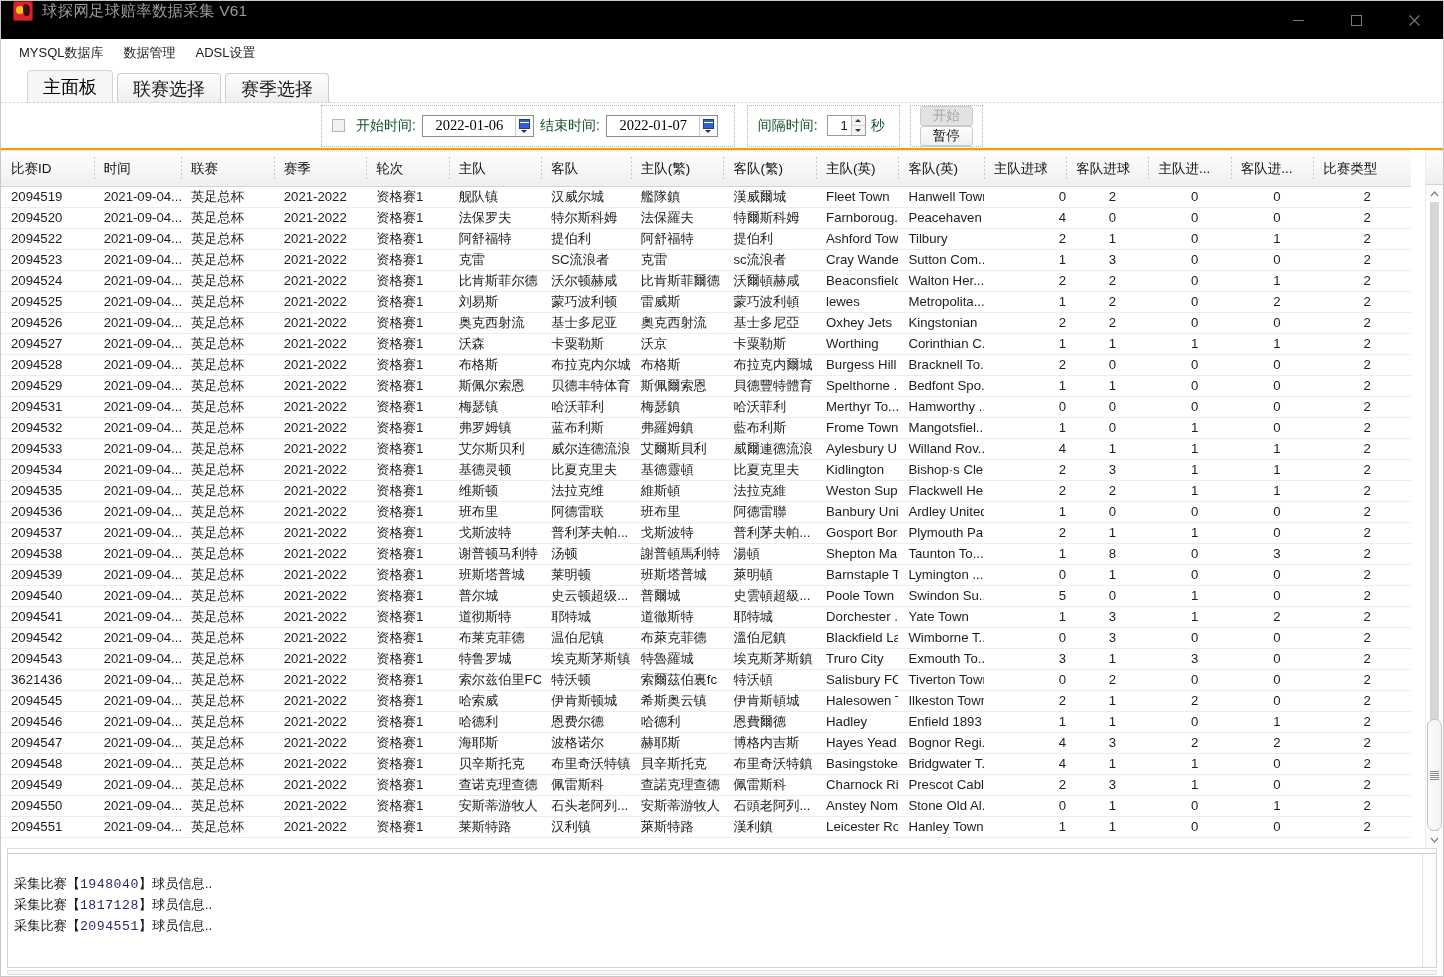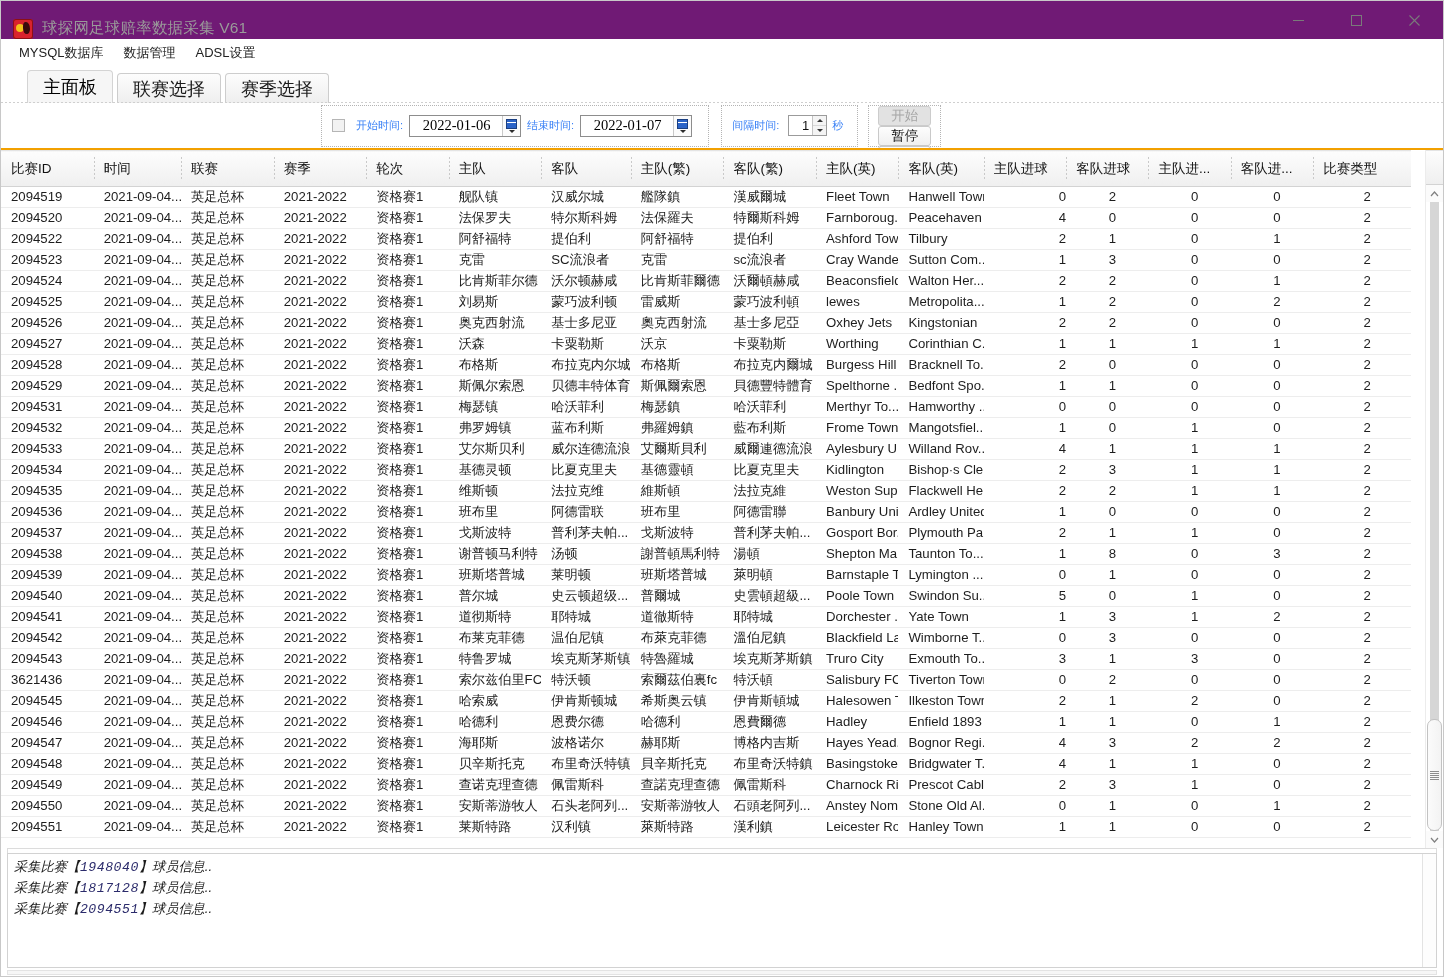--- a/index.html
+++ b/index.html
@@ -17,22 +17,22 @@
     box-sizing: border-box;
     display: flex;
     flex-direction: column;
   }
 
   
   .titlebar {
     height: 38px;
     flex: 0 0 38px;
     display: flex;
-    align-items: flex-end;
-    background: #701a75;
+    align-items: flex-start;
+    background: #000000;
     position: relative;
   }
   .app-icon {
     width: 20px; height: 20px;
     margin-left: 12px; margin-right: 9px;
     border-radius: 3px;
     background: #d9232d;
     position: relative;
     overflow: hidden;
     flex: 0 0 auto;
@@ -159,22 +159,22 @@
   .tb-group.g3 { margin-left: 10px; padding: 0 6px; flex-direction: column; }
 
   .tb-checkbox {
     width: 13px; height: 13px;
     border: 1px solid #b5b5b5;
     background: #f2f2f2;
     margin-right: 11px;
     box-sizing: border-box;
   }
   .tb-label {
-    font-size: 11px;
-    color: #3b82f6;
+    font-size: 14px;
+    color: #14532d;
     white-space: nowrap;
     margin-right: 4px;
     text-align: center;
   }
   .date-field {
     position: relative;
     display: inline-flex;
     align-items: center;
     height: 22px;
     border: 1px solid #8d8d8d;
@@ -429,24 +429,23 @@
     height: 4px;
     border-top: 1px solid #dcdcdc;
     border-left: 1px solid #dcdcdc;
     border-right: 1px solid #dcdcdc;
   }
   .log-box {
     width: 100%; height: 100%;
     border: 1px solid #d2d2d2;
     box-sizing: border-box;
     background: #ffffff;
-    padding: 3px 6px;
+    padding: 20px 6px;
     overflow: hidden;
     position: relative;
-    font-style: italic;
   }
   .log-line {
     font-family: "Liberation Sans","DejaVu Sans",sans-serif;
     font-size: 13.2px;
     line-height: 20px;
     color: #1b1b1b;
     white-space: nowrap;
   }
   .log-line .lid {
     font-family: "Liberation Mono","DejaVu Sans Mono",monospace;

